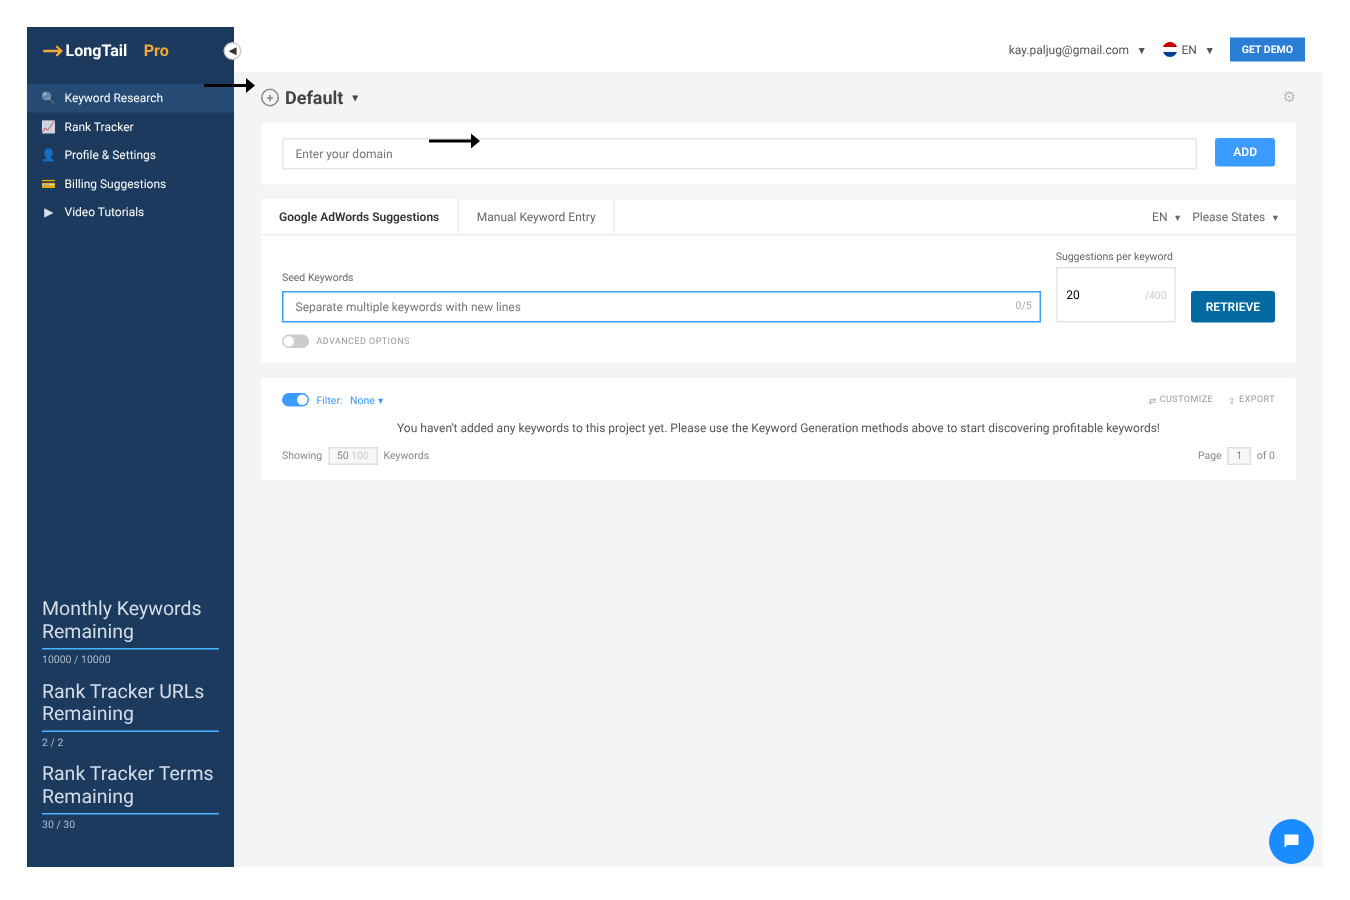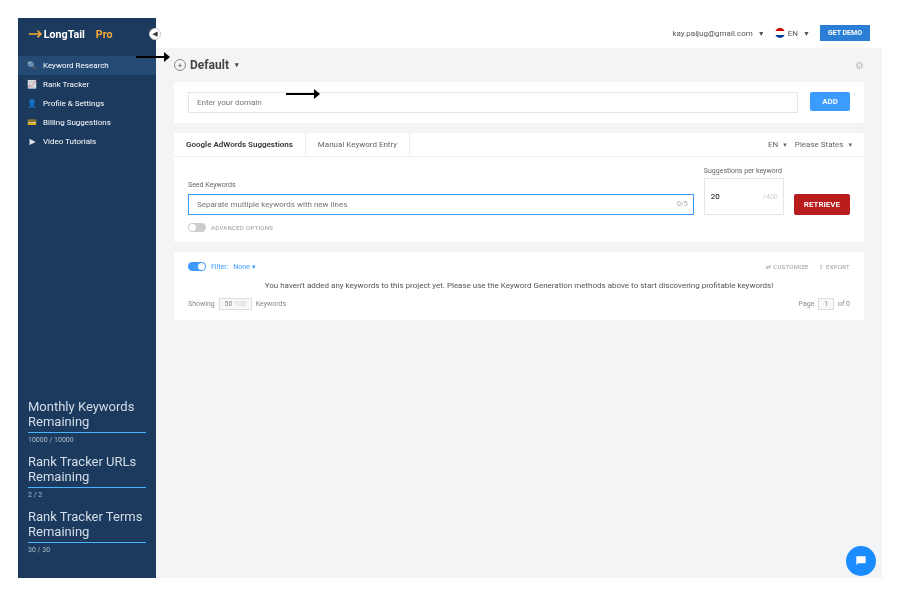--- a/index.html
+++ b/index.html
@@ -48,21 +48,21 @@
 .loc span{cursor:pointer;display:flex;align-items:center;gap:3px}
 .kw-body{padding:10px 14px}
 .label-sm{font-size:7px;color:#666;margin-bottom:3px;display:block}
 .seed-row{display:flex;gap:10px;align-items:flex-end}
 .seed-col{flex:1}
 .seed-input{width:100%;border:1px solid #3b9bff;padding:5px 8px;font-size:8px;position:relative}
 .seed-wrap{position:relative}
 .seed-count{position:absolute;right:6px;top:50%;transform:translateY(-50%);font-size:7px;color:#aaa}
 .sug-col{width:80px}
 .sug-input{width:100%;border:1px solid #e5e5e5;padding:13px 6px;font-size:8px}
-.btn-retrieve{background:#b91c1c;color:#fff;border:none;padding:6px 10px;font-size:8px;font-weight:600;cursor:pointer;border-radius:2px}
+.btn-retrieve{background:#0369a1;color:#fff;border:none;padding:6px 10px;font-size:8px;font-weight:600;cursor:pointer;border-radius:2px}
 .adv{display:flex;align-items:center;gap:5px;margin-top:8px;font-size:6px;color:#999;letter-spacing:.3px}
 .toggle{width:18px;height:9px;background:#ccc;border-radius:5px;position:relative;cursor:pointer}
 .toggle::after{content:"";width:7px;height:7px;background:#fff;border-radius:50%;position:absolute;top:1px;left:1px}
 .toggle.on{background:#3b9bff}
 .toggle.on::after{left:auto;right:1px}
 .results{padding:10px 14px}
 .res-top{display:flex;align-items:center;justify-content:space-between;margin-bottom:6px}
 .filter{display:flex;align-items:flex-end;gap:5px;font-size:7px;color:#3b9bff}
 .actions{display:flex;gap:10px;font-size:6px;color:#999;letter-spacing:.3px}
 .actions span{cursor:pointer;display:flex;align-items:center;gap:2px}

